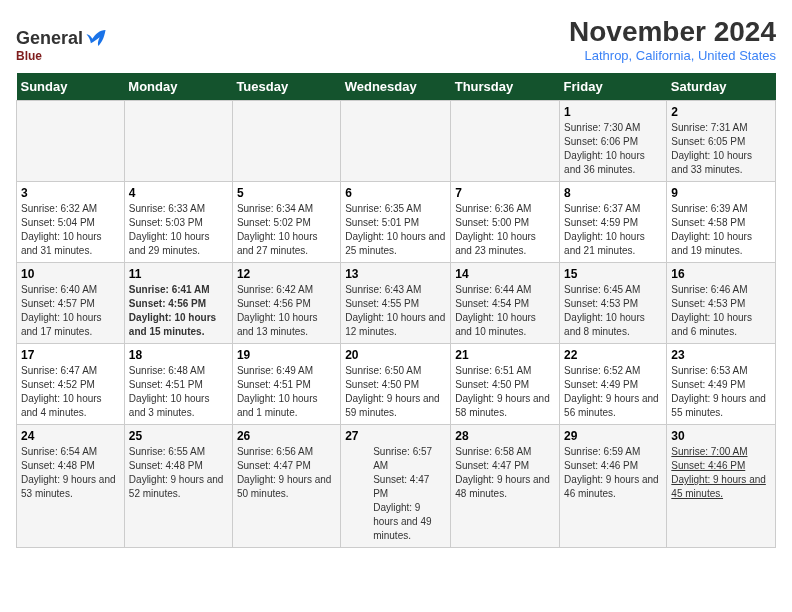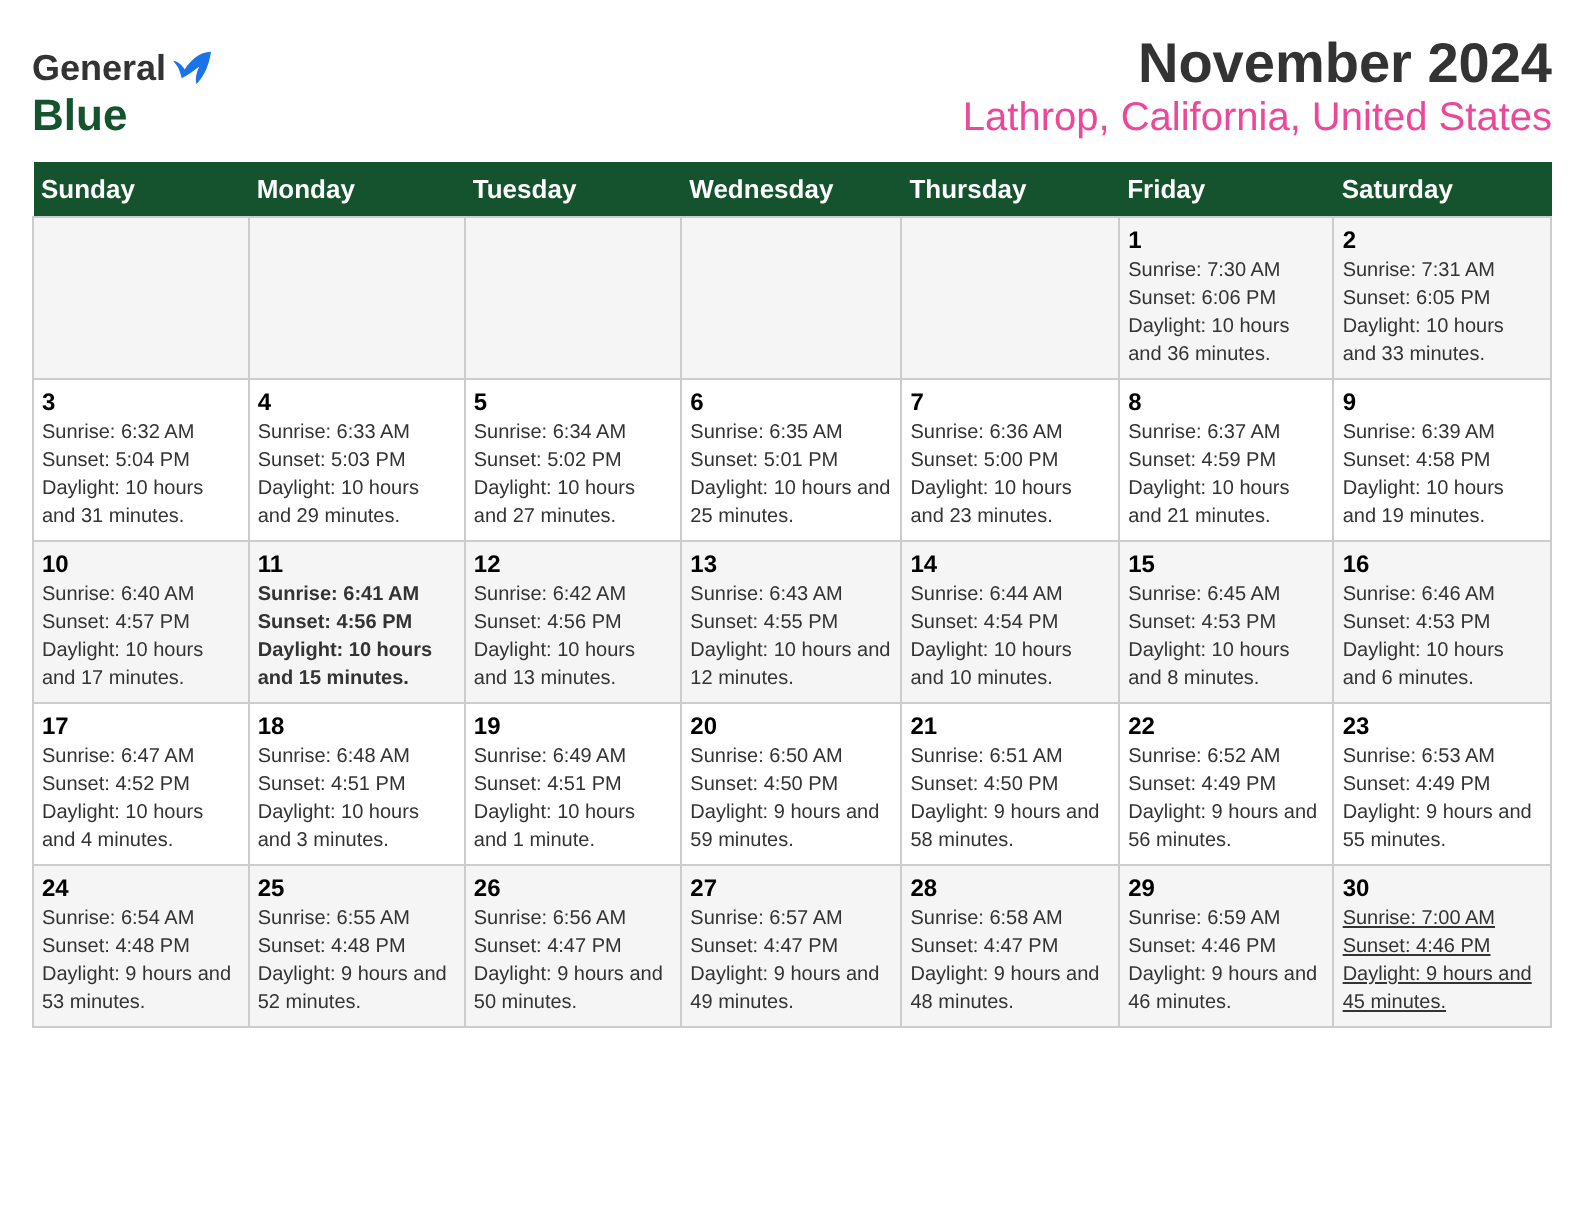--- a/index.html
+++ b/index.html
@@ -24,40 +24,40 @@
     .logo-text {
       display: flex;
       align-items: center;
     }
     .logo-general {
       font-size: 18px;
       font-weight: bold;
       color: #333;
     }
     .logo-blue {
-      font-size: 22px;
-      font-weight: bold;
-      color: #14532d;
+      font-size: 12px;
+      font-weight: bold;
+      color: #7f1d1d;
     }
     .logo-bird {
       width: 22px;
       height: 22px;
       margin-left: 2px;
     }
     .title-section {
       text-align: right;
     }
     .main-title {
       font-size: 28px;
       font-weight: bold;
       color: #333;
     }
     .subtitle {
-      font-size: 20px;
-      color: #ec4899;
+      font-size: 13px;
+      color: #3b82f6;
     }
     table {
       width: 100%;
       border-collapse: collapse;
       font-size: 11px;
     }
     thead tr th {
       background-color: #14532d;
       color: #fff;
       padding: 6px 4px;
@@ -291,21 +291,21 @@
 Daylight: 9 hours and 52 minutes.</div>
         </td>
         <td>
           <span class="day-number">26</span>
           <div class="day-info" style="white-space: pre-line;">Sunrise: 6:56 AM
 Sunset: 4:47 PM
 Daylight: 9 hours and 50 minutes.</div>
         </td>
         <td>
           <span class="day-number">27</span>
-          <div class="day-info" style="white-space: pre-line;">Sunrise: 6:57 AM
+          <div class="day-info" style="white-space: pre-line; margin-left: 28px;">Sunrise: 6:57 AM
 Sunset: 4:47 PM
 Daylight: 9 hours and 49 minutes.</div>
         </td>
         <td>
           <span class="day-number">28</span>
           <div class="day-info" style="white-space: pre-line;">Sunrise: 6:58 AM
 Sunset: 4:47 PM
 Daylight: 9 hours and 48 minutes.</div>
         </td>
         <td>

